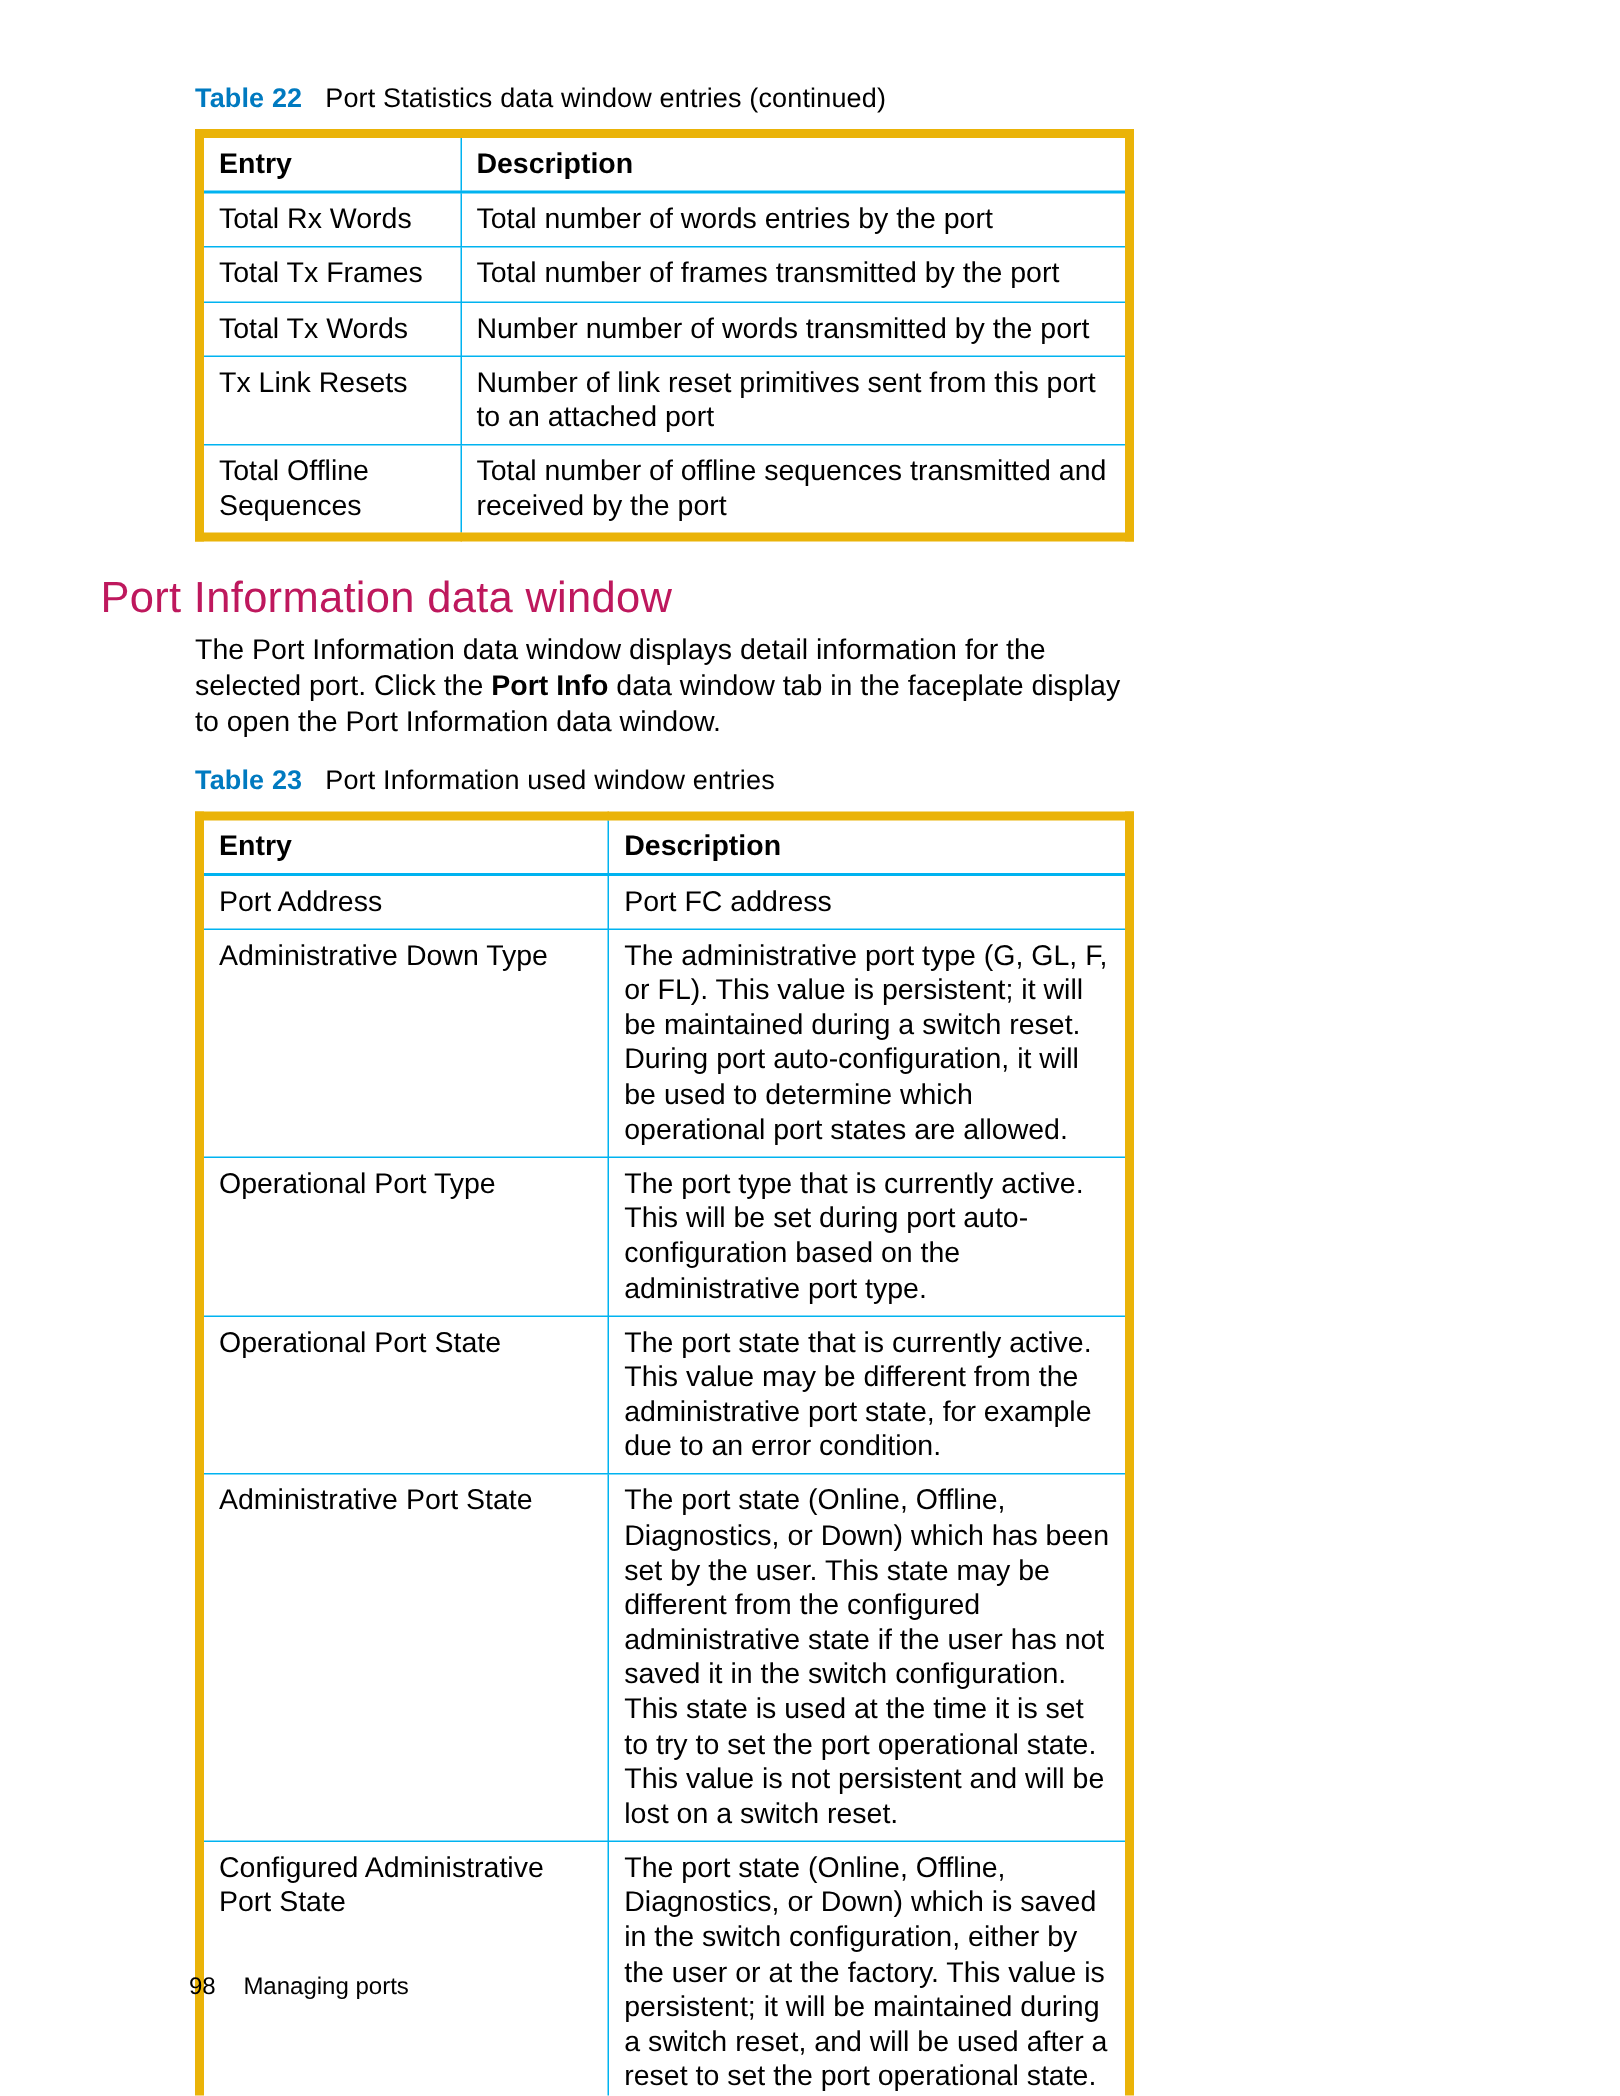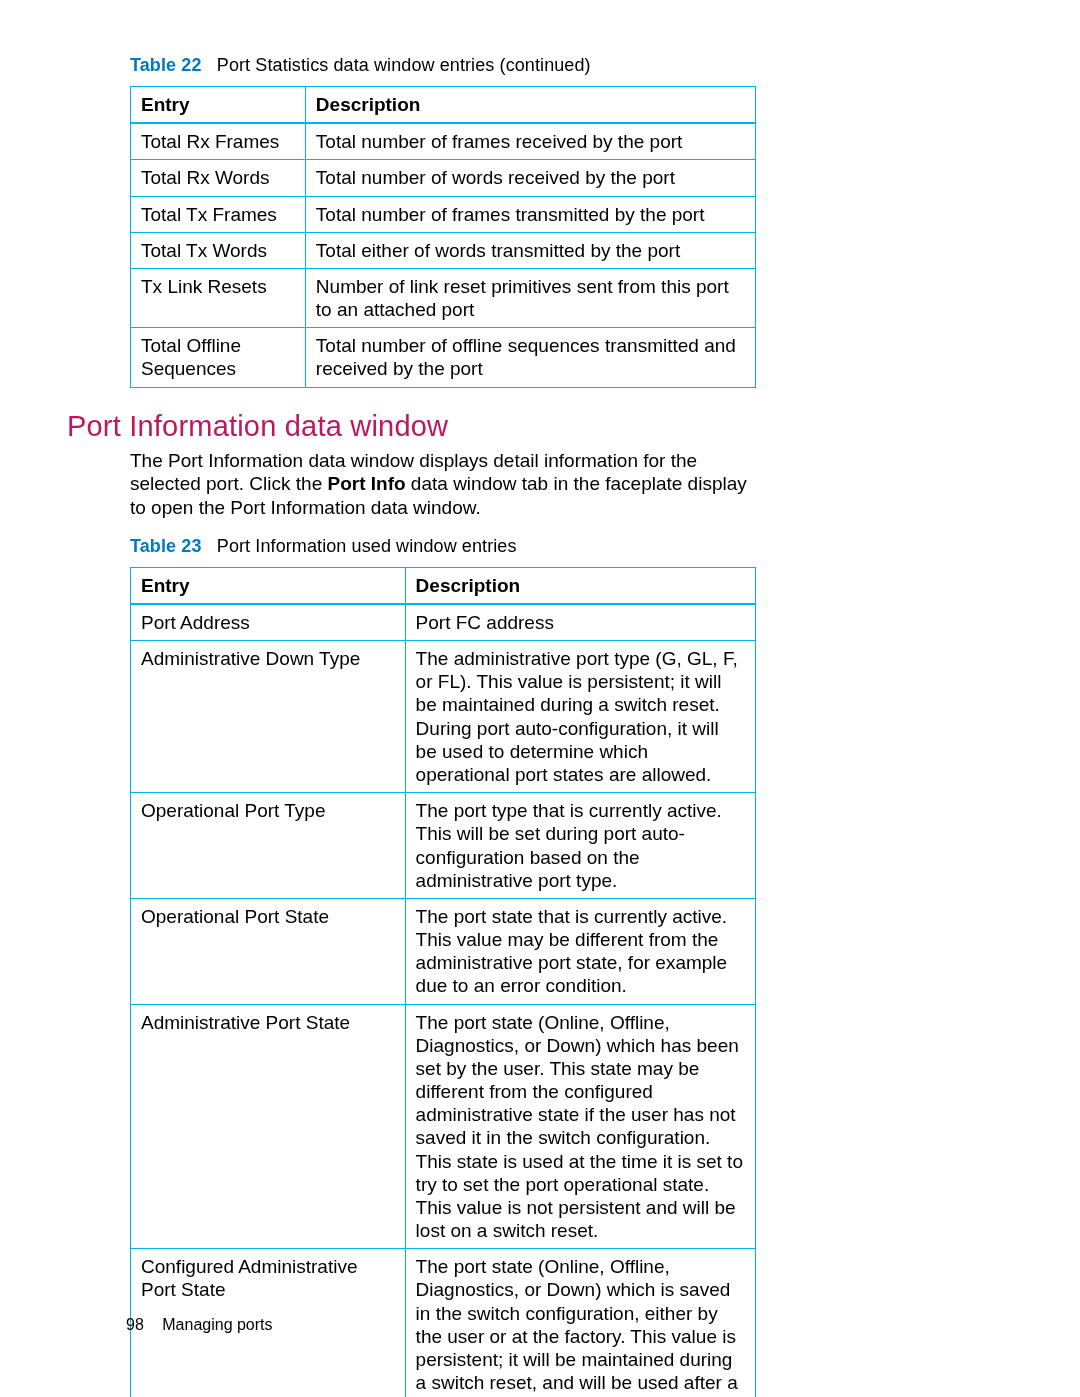--- a/index.html
+++ b/index.html
@@ -26,21 +26,21 @@
     margin: 0 0 10px 0;
     letter-spacing: 0.1px;
   }
   .table-caption .t-label {
     color: #007ac0;
     font-weight: bold;
   }
   .data-table {
     border-collapse: collapse;
     width: 626px;
-    border: 1px solid #eab308;
+    border: 6px solid #eab308;
   }
   .data-table th, .data-table td {
     border: 1px solid #00b3f0;
     padding: 6px 10px 6px 10px;
     text-align: left;
     vertical-align: top;
     font-size: 19px;
     line-height: 1.22;
     font-weight: normal;
     font-stretch: condensed;
@@ -97,34 +97,30 @@
         <col class="col-desc">
       </colgroup>
     <thead>
       <tr>
         <th>Entry</th>
         <th>Description</th>
       </tr>
     </thead>
     <tbody>
       <tr>
-        <td>Total Rx Frames</td>
-        <td>Total number of frames received by the port</td>
-      </tr>
-      <tr>
         <td>Total Rx Words</td>
-        <td>Total number of words received by the port</td>
+        <td>Total number of words entries by the port</td>
       </tr>
       <tr>
         <td>Total Tx Frames</td>
         <td>Total number of frames transmitted by the port</td>
       </tr>
       <tr>
         <td>Total Tx Words</td>
-        <td>Total either of words transmitted by the port</td>
+        <td>Number number of words transmitted by the port</td>
       </tr>
       <tr>
         <td>Tx Link Resets</td>
         <td>Number of link reset primitives sent from this port to an attached port</td>
       </tr>
       <tr>
         <td>Total Offline Sequences</td>
         <td>Total number of offline sequences transmitted and received by the port</td>
       </tr>
     </tbody>

